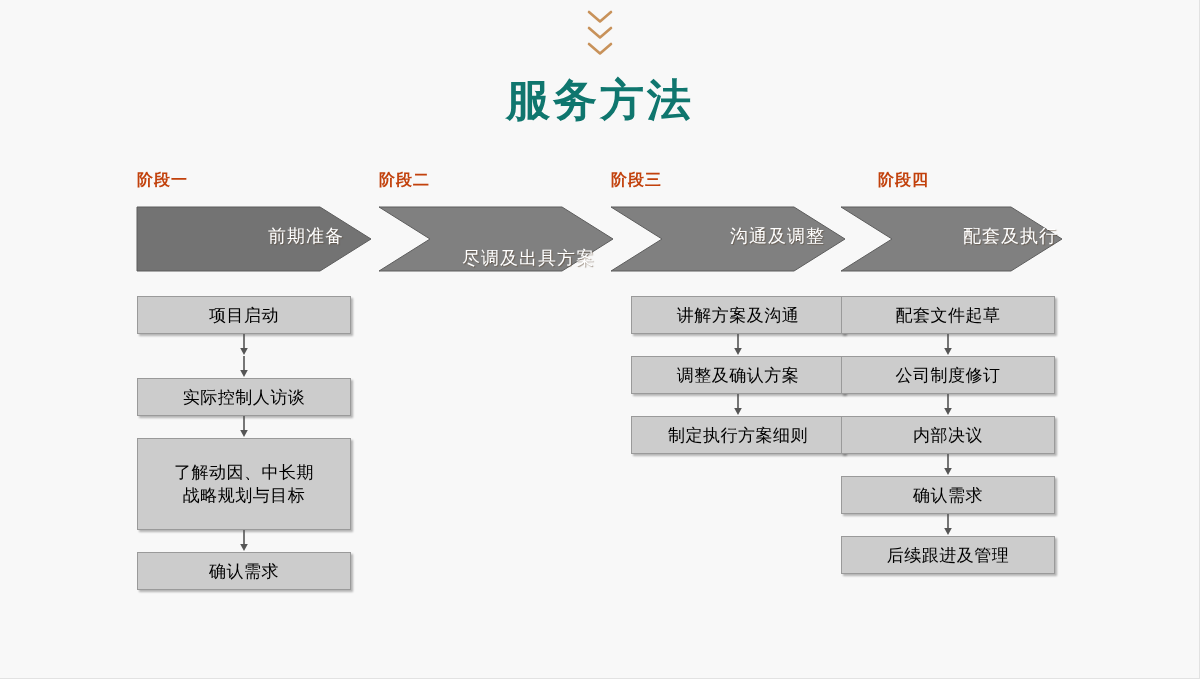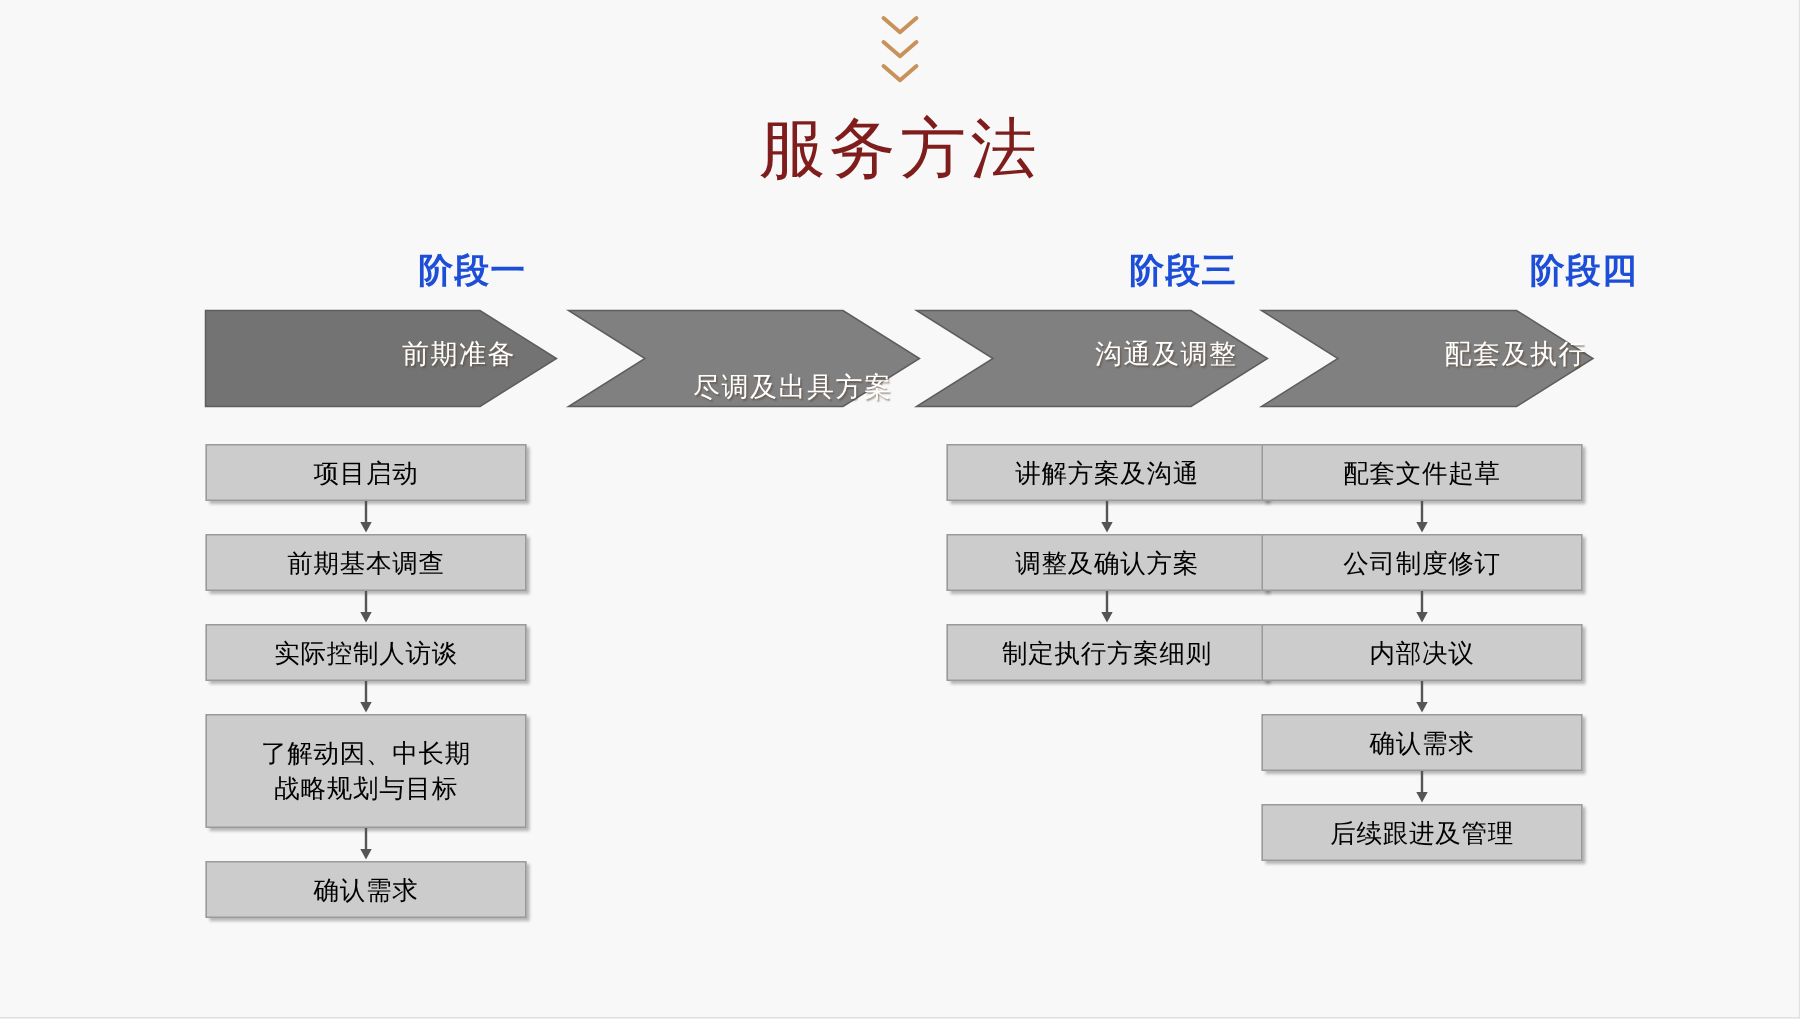--- a/index.html
+++ b/index.html
@@ -36,34 +36,34 @@
     line-height: 0;
   }
   
   #page-title {
     position: absolute;
     left: 0; right: 0;
     top: 78px;
     text-align: center;
     font-family: "DejaVu Serif", "Liberation Serif", serif;
     font-size: 44px;
-    font-weight: 400;
+    font-weight: 700;
     letter-spacing: 3px;
-    color: #7f1d1d;
+    color: #0f766e;
     line-height: 1;
   }
   
   .phase-label {
     position: absolute;
     top: 168px;
     width: 214px;
-    text-align: right;
-    font-size: 23px;
+    text-align: left;
+    font-size: 16px;
     font-weight: bold;
-    color: #1d4ed8;
+    color: #c2410c;
     letter-spacing: 1px;
     line-height: 24px;
   }
   
   #arrow-band {
     position: absolute;
     left: 0; top: 203px;
     width: 1200px; height: 72px;
   }
   .arrow-text {
@@ -95,21 +95,21 @@
     font-size: 17px;
     line-height: 23px;
     text-align: center;
     display: flex;
     align-items: center;
     justify-content: center;
     padding: 4px 6px;
     letter-spacing: 0.5px;
   }
   .node-box.h1 { height: 38px; }
-  .node-box.h2 { height: 76px; }
+  .node-box.h2 { height: 92px; }
   .connector {
     height: 22px;
     display: flex;
     align-items: center;
     justify-content: center;
   }
   .connector svg { display: block; }
 </style>
 </head>
 <body>
@@ -130,20 +130,21 @@
     <span class="hdr-chev">
       <svg width="26" height="14" viewBox="0 0 26 14" aria-hidden="true">
         <polyline points="2,2 13,11.5 24,2" fill="none" stroke="#c8925a" stroke-width="2.6" stroke-linecap="round" stroke-linejoin="round"></polyline>
       </svg>
     </span>
   </div>
 
   <div id="page-title">服务方法</div>
 
   <div class="phase-label" style="left:137px;">阶段一</div>
+  <div class="phase-label" style="left:379px;">阶段二</div>
   <div class="phase-label" style="left:611px;">阶段三</div>
   <div class="phase-label" style="left:878px;">阶段四</div>
 
   <svg id="arrow-band" viewBox="0 0 1200 72">
 
     <polygon points="137,4 320,4 371,36 320,68 137,68" fill="#737373" stroke="#5d5d5d" stroke-width="1"></polygon>
 
     <polygon points="379,4 562,4 613,36 562,68 379,68 430,36" fill="#808080" stroke="#5d5d5d" stroke-width="1"></polygon>
 
     <polygon points="611,4 794,4 845,36 794,68 611,68 662,36" fill="#808080" stroke="#5d5d5d" stroke-width="1"></polygon>
@@ -157,21 +158,20 @@
   <div class="arrow-text" style="left:858px;">配套及执行</div>
 
   <div class="column" style="left:137px;">
     <div class="node-box h1">项目启动</div>
     <div class="connector">
       <svg width="12" height="22" viewBox="0 0 12 22">
           <line x1="6" y1="0" x2="6" y2="15" stroke="#555" stroke-width="1.6"></line>
           <polygon points="6,21 2.2,14 9.8,14" fill="#555"></polygon>
         </svg>
     </div>
-    <div class="node-box h1">前期基本调查</div>
     <div class="connector">
       <svg width="12" height="22" viewBox="0 0 12 22">
           <line x1="6" y1="0" x2="6" y2="15" stroke="#555" stroke-width="1.6"></line>
           <polygon points="6,21 2.2,14 9.8,14" fill="#555"></polygon>
         </svg>
     </div>
     <div class="node-box h1">实际控制人访谈</div>
     <div class="connector">
       <svg width="12" height="22" viewBox="0 0 12 22">
           <line x1="6" y1="0" x2="6" y2="15" stroke="#555" stroke-width="1.6"></line>

